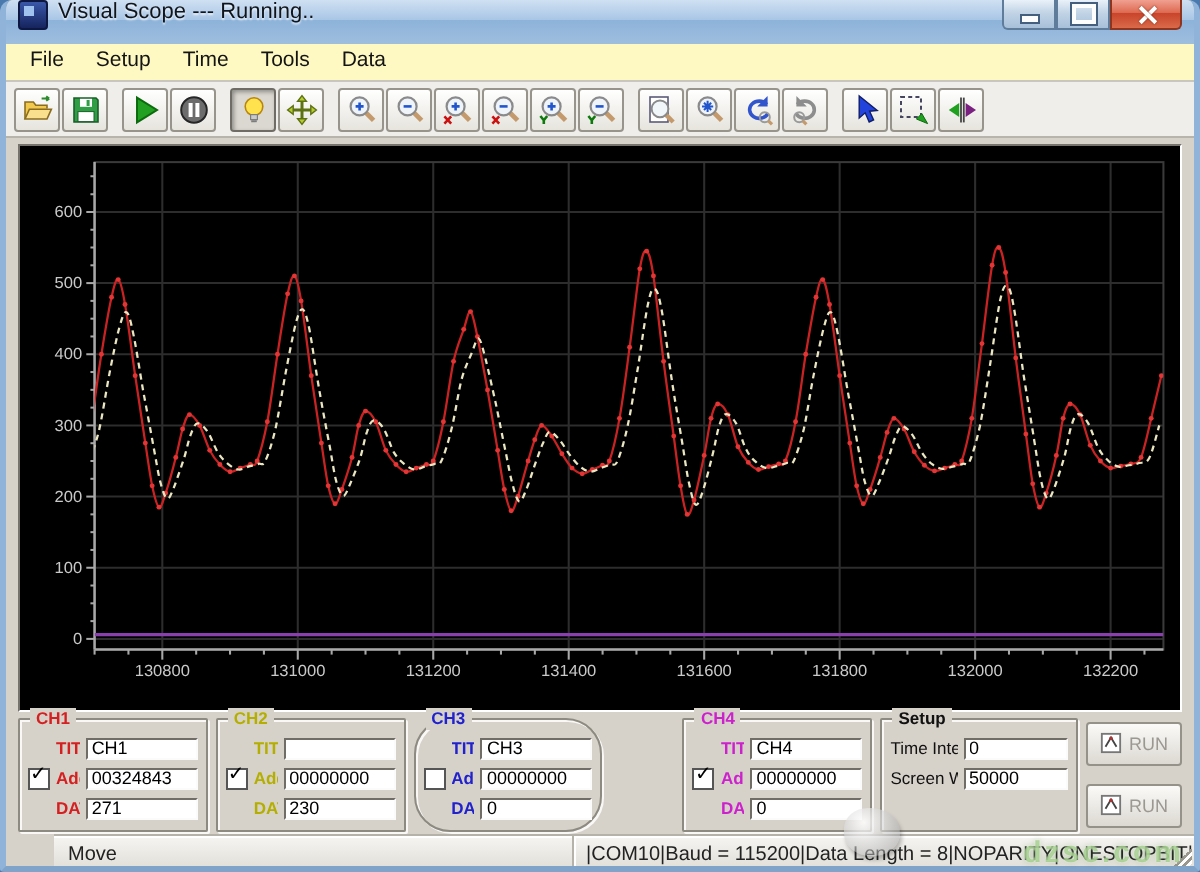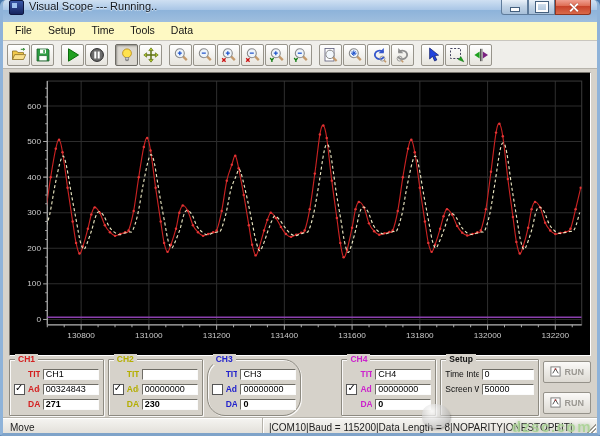--- a/index.html
+++ b/index.html
@@ -103,43 +103,43 @@
     position:absolute;top:-6px;left:5px;background:#d6d2ca;
     font-size:8.5px;font-weight:bold;padding:0 3px;line-height:11px;
   }
   .gb-row{display:grid;grid-template-columns:11px 1fr 56px;column-gap:3px;align-items:center;height:14px;margin-bottom:1px;}
   .gb-label{font-size:8.5px;font-weight:bold;text-align:right;white-space:nowrap;overflow:hidden;}
   .gb-input{
     height:11px;font-size:9px;padding:0 2px;background:#fff;color:#000;
     border:1px solid;border-color:#6f6d66 #fbfbfb #fbfbfb #6f6d66;
     font-family:"Liberation Sans",sans-serif;width:100%;box-sizing:border-box;
   }
-  .gb-input.bold{font-weight:bold;}
+  .gb-input.bold{font-weight:normal;}
   .checkbox{
     width:9px;height:9px;background:#fff;border:1px solid #555;
     display:inline-block;position:relative;justify-self:end;
   }
   .checkbox.checked::after{
     content:"✓";position:absolute;left:0px;top:-3px;font-size:10px;color:#000;font-weight:bold;
   }
   .others-box .gb-row{grid-template-columns:1fr 52px;}
   .others-box .gb-label{font-weight:normal;font-size:8.5px;color:#111;}
   .run-col{flex:1;display:flex;flex-direction:column;justify-content:space-between;padding:2px 0;}
   .run-btn{
     height:22px;display:flex;align-items:center;justify-content:center;gap:4px;
     background:linear-gradient(#fbfaf8,#dcd9d2);
     border:1px solid #95928a;border-radius:2px;cursor:default;
   }
-  .run-btn .run-label{font-size:9px;font-weight:bold;color:#9b9892;}
+  .run-btn .run-label{font-size:9px;font-weight:normal;color:#9b9892;}
   .run-btn svg{width:11px;height:11px;}
   
   .statusbar{
     flex:0 0 19px;height:19px;background:linear-gradient(#f6f5f2,#dedbd4);
     border-top:1px solid #b5b2aa;box-shadow:inset 0 1px 0 #fff;
-    display:flex;align-items:center;font-size:10px;color:#222;position:relative;
+    display:flex;align-items:center;font-size:10px;color:#222;position:relative;margin-left:24px;
   }
   .sb-left{width:252px;padding-left:7px;border-right:1px solid #b5b2aa;box-shadow:1px 0 0 #fff;height:100%;display:flex;align-items:center;}
   .sb-right{flex:1;padding-left:6px;white-space:nowrap;overflow:hidden;height:100%;display:flex;align-items:center;}
   .grip{position:absolute;right:1px;bottom:1px;width:12px;height:12px;
     background:
      linear-gradient(135deg,transparent 50%,#9a978f 50%,#9a978f 58%,#fff 58%,#fff 66%,transparent 66%) ,
      linear-gradient(135deg,transparent 66%,#9a978f 66%,#9a978f 74%,#fff 74%,#fff 82%,transparent 82%);
   }
   
   .watermark{

